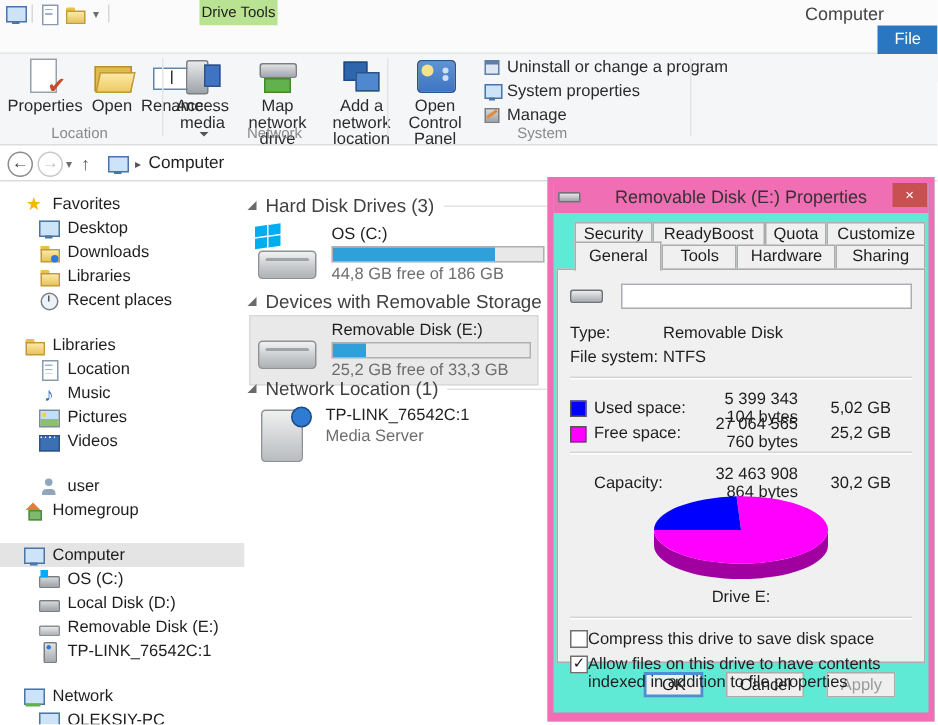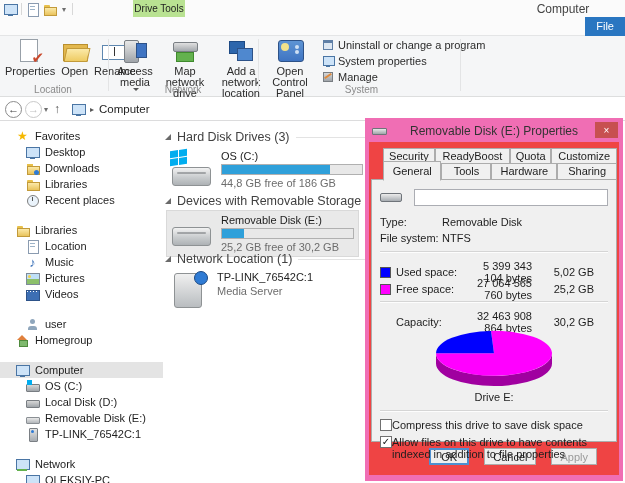--- a/index.html
+++ b/index.html
@@ -123,21 +123,21 @@
   .mediabig::after { content:""; position:absolute; right:2px; top:0; width:12px; height:12px; border-radius:50%; background:#2f7bd4; border:1px solid #1d4a84; }
   .dmeta { width:142px; }
   .dname { margin-bottom:2px; }
   .bar { height:11px; border:1px solid #b0b0b0; background:#e8e8e8; margin-bottom:2px; }
   .bar i { display:block; height:100%; background:#2fa0da; }
   .dfree { color:#6d6d6d; }
   .dsub { color:#6d6d6d; margin-top:1px; }
 
   
   .dialog { position:absolute; left:365px; top:118px; width:258px; height:363px;
-            border:4px solid #f06eb4; border-bottom-width:6px; background:#ef4444; }
+            border:4px solid #f06eb4; border-bottom-width:6px; background:#5eead4; }
   .dlg-titlebar { position:relative; height:20px; background:#f06eb4; }
   .dlg-title { position:absolute; left:0; right:0; top:2px; text-align:center; font-size:12px; color:#333; }
   .dlg-driveicon { position:absolute; left:3px; top:6px; width:15px; height:7px; border-radius:1px;
                    background:linear-gradient(#e8e8e8,#9fa4a9); border:1px solid #6f747a; }
   .dlg-close { position:absolute; right:1px; top:0; width:23px; height:16px; background:#c75050; color:#fff;
                border:none; font-size:10px; line-height:15px; text-align:center; font-family:inherit; }
   .dlg-body { position:relative; height:330px; }
   .dtabs { position:absolute; left:14px; right:2px; display:flex; }
   .dtab { background:#f0f0f0; border:1px solid #acacac; text-align:center; font-size:11px; line-height:15px; height:17px; }
   .row-back { top:6px; }
@@ -394,21 +394,21 @@
     </div>
     <div class="drive-item sel" style="left:3px;top:89px;width:193px">
       <div class="hddbig" style="height:32px">
         <div class="box" style="bottom:0"></div>
       </div>
       <div class="dmeta" style="width:133px">
         <div class="dname">Removable Disk (E:)</div>
         <div class="bar">
             <i style="width: 17%;"></i>
           </div>
-        <div class="dfree">25,2 GB free of 30,2 GB</div>
+        <div class="dfree">25,2 GB free of 33,3 GB</div>
       </div>
     </div>
 
     <div class="ghead" style="top:131px">
       <span class="tri"></span>
       <span>Network Location (1)</span>
       <span class="rule"></span>
     </div>
     <div class="drive-item" style="left:4px;top:147px">
       <div class="mediabig"></div>

